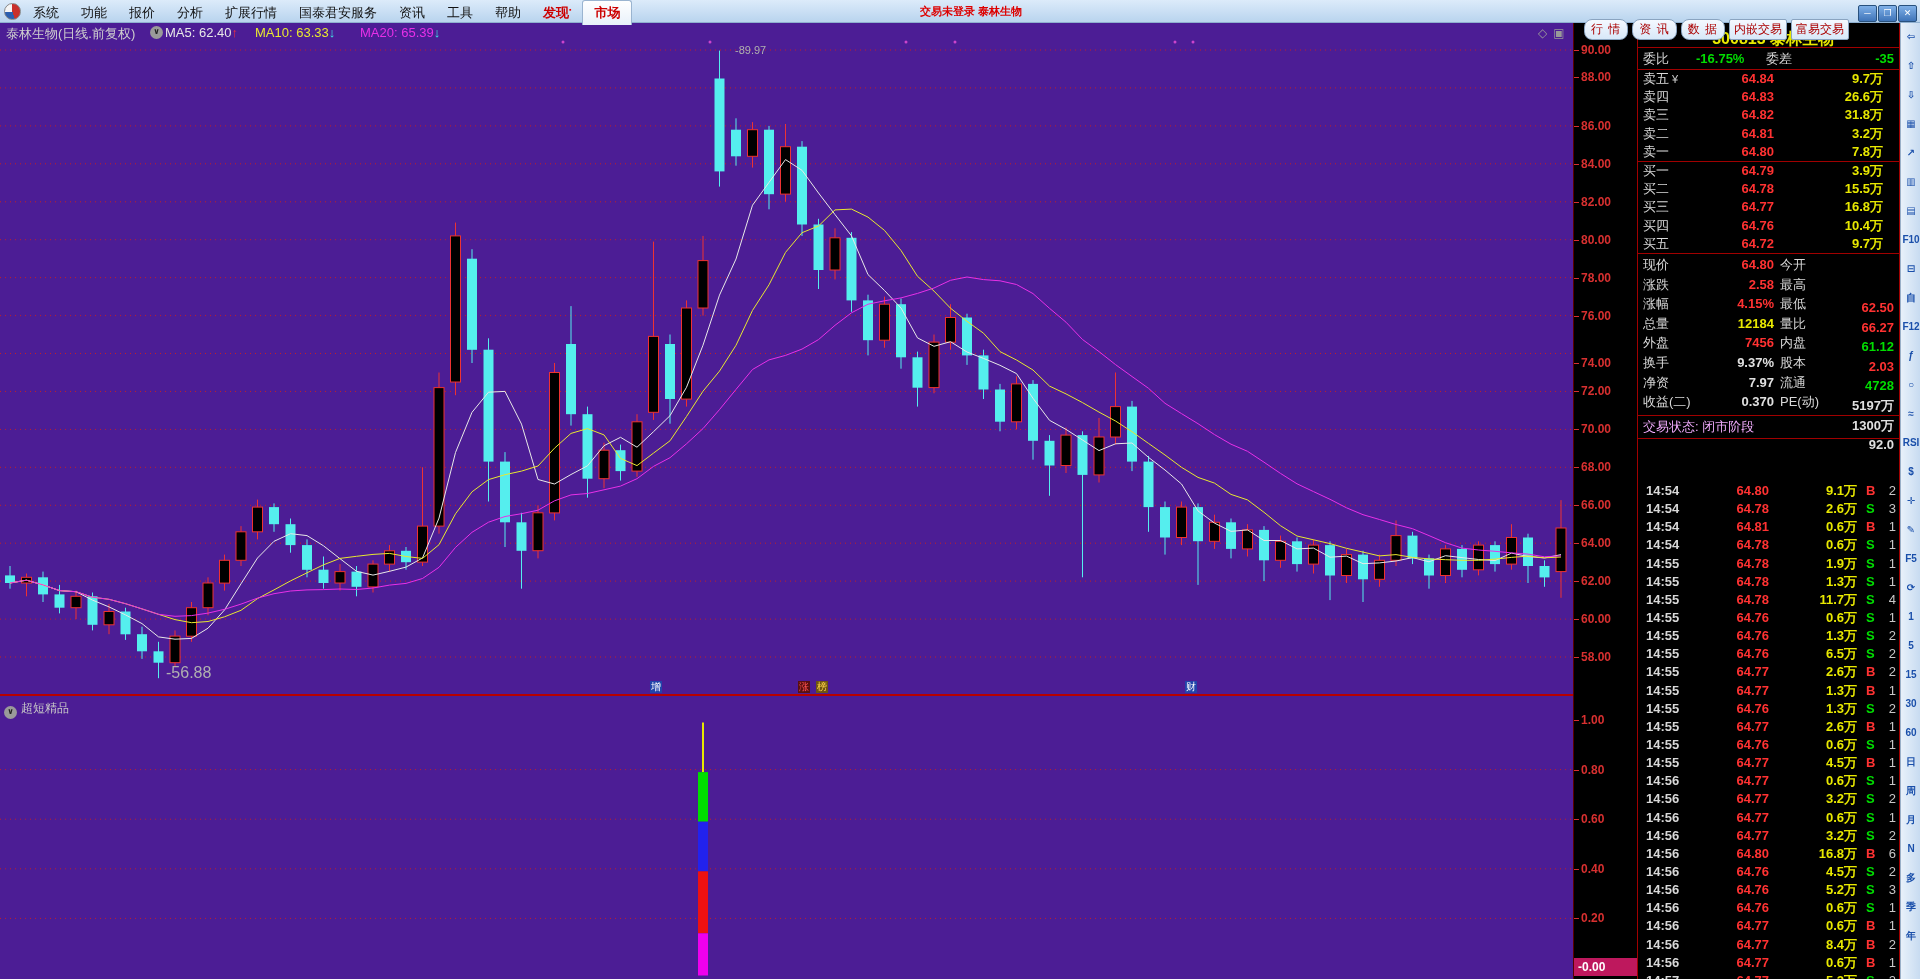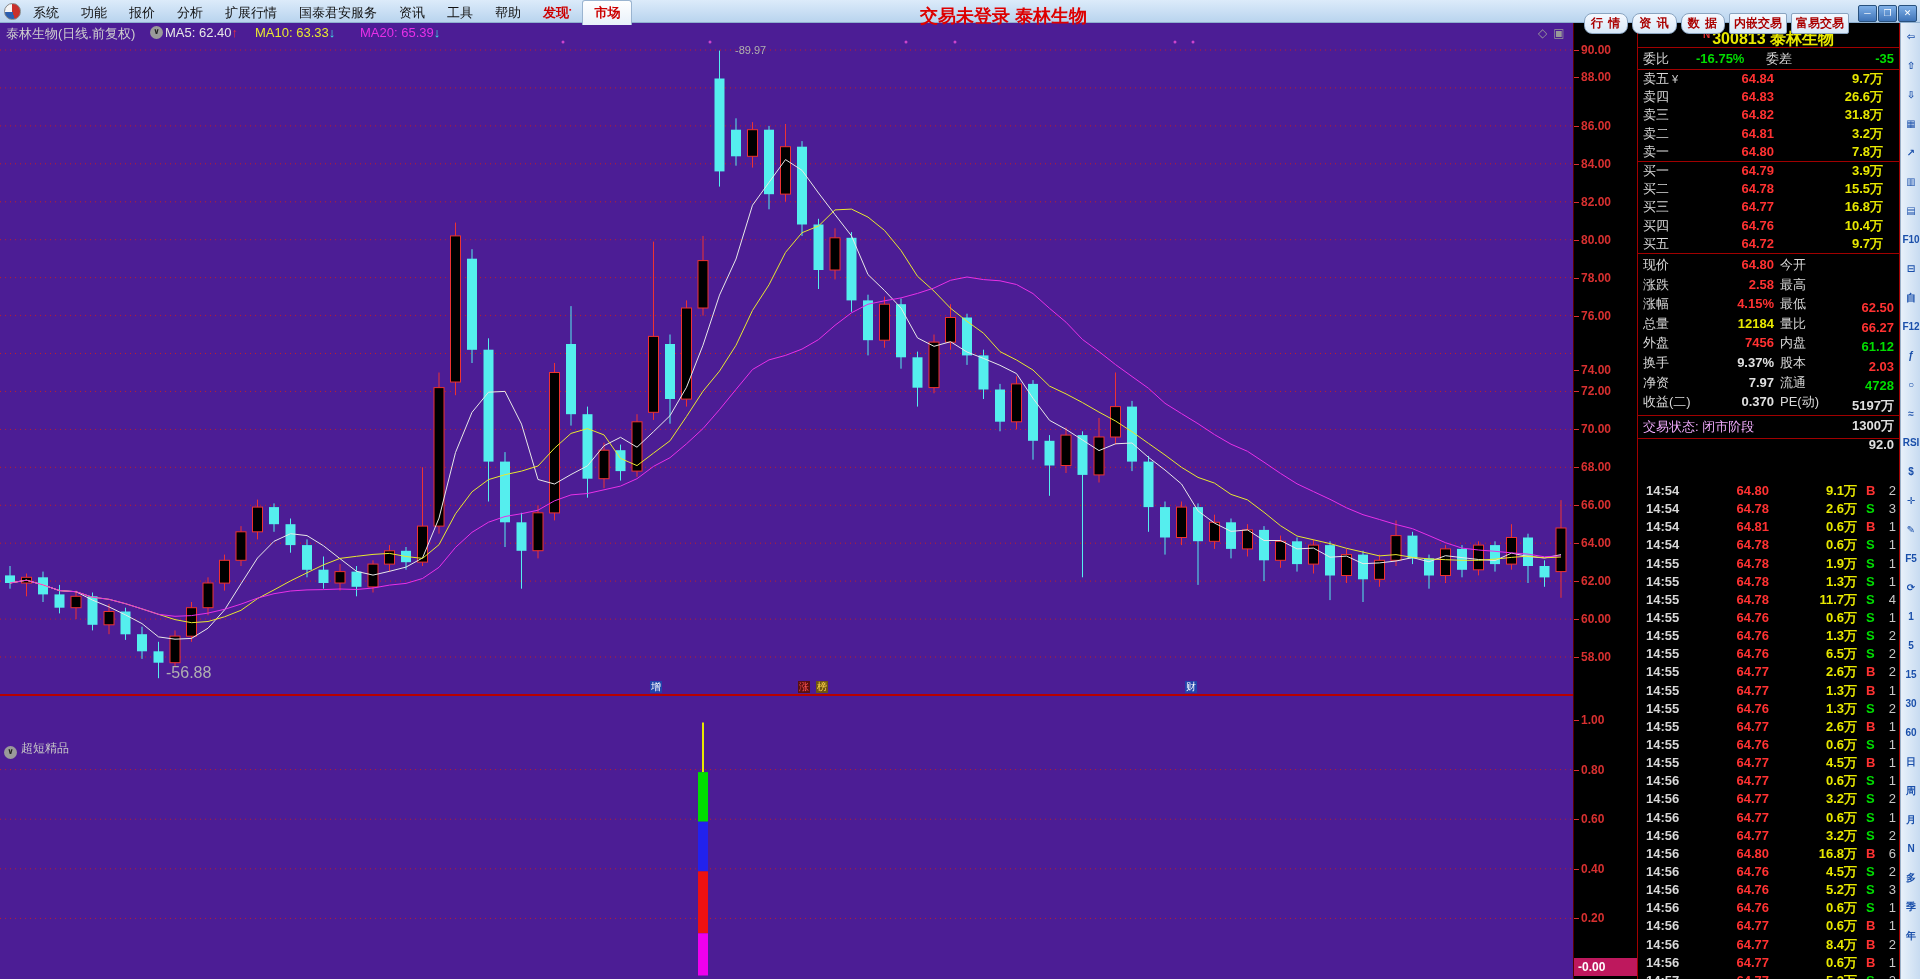--- a/index.html
+++ b/index.html
@@ -9,37 +9,37 @@
   #menubar{position:absolute;left:0;top:0;width:1920px;height:22px;
     background:linear-gradient(#dcebfa,#b9d4ee);border-bottom:1px solid #8fb0d0;z-index:30;}
   .logo{position:absolute;left:4px;top:3px;width:15px;height:15px;border-radius:50%;
     background:conic-gradient(#c9302c 0 45%,#2b5fb0 45% 75%,#f5f5f5 75% 100%);border:1px solid #888;}
   .mi{position:relative;display:inline-block;padding:3px 11px;font-size:13px;color:#111;cursor:default;}
   .mi-hot{color:#c00;font-weight:bold;}
   .mi-hot sup{color:#e00;font-size:7px;}
   .mi-tab{background:linear-gradient(#ffffff,#e8f1fa);border:1px solid #9ab4d0;border-bottom:none;
     border-radius:3px 3px 0 0;color:#c00;font-weight:bold;}
   #menuleft{position:absolute;left:22px;top:0;white-space:nowrap;}
-  #centerstatus{position:absolute;left:920px;top:4px;font-size:18px;color:#d00;font-weight:bold;text-align:right;}
+  #centerstatus{position:absolute;left:920px;top:4px;font-size:11px;color:#d00;font-weight:bold;text-align:right;}
   #menuright{position:absolute;right:69px;top:1px;white-space:nowrap;}
-  .rbtn{display:inline-block;margin:12px 2px;padding:1px 6px;font-size:12px;font-weight:bold;color:#a00;
+  .rbtn{display:inline-block;margin:18px 2px;padding:1px 6px;font-size:12px;font-weight:normal;color:#a00;
     border:1px solid #8aa4c0;border-radius:8px;background:linear-gradient(#f4f9ff,#d8e8f8);letter-spacing:1px;}
   .rbtn.sq{border-radius:2px;letter-spacing:0;padding:1px 4px;}
   .winctl{display:inline-block;width:17px;height:15px;margin-left:1px;text-align:center;line-height:14px;
     font-size:9px;color:#fff;background:linear-gradient(#7fb0e8,#3f74b8);border:1px solid #28517e;border-radius:2px;}
   
   #chartwrap{position:absolute;left:0;top:22px;width:1573px;height:957px;background:#4c1d95;}
   #chartsvg{position:absolute;left:0;top:0;}
   #charttitle{position:absolute;left:0;top:0;width:1573px;height:22px;font-size:13px;z-index:5;}
   .ctt{position:absolute;top:3px;white-space:nowrap;}
   .drop{position:absolute;top:4px;width:13px;height:13px;border-radius:50%;background:#9a9a9a;color:#222;
     font-size:8px;line-height:12px;text-align:center;font-weight:bold;}
   .grid{stroke:#c32222;stroke-width:1;stroke-dasharray:1 4;}
   #sep{position:absolute;left:0;top:672px;width:1637px;height:2px;background:#b80000;z-index:6;}
-  #indtitle{position:absolute;left:4px;top:678px;height:16px;z-index:7;font-size:12px;color:#c8c8c8;margin-top:40px;}
+  #indtitle{position:absolute;left:4px;top:678px;height:16px;z-index:7;font-size:12px;color:#c8c8c8;}
   #indtitle .drop{position:static;display:inline-block;vertical-align:-2px;margin-right:4px;}
   .pricelabel{position:absolute;left:735px;top:22px;color:#b0b0b0;font-size:11px;z-index:5;}
   .lowlabel{position:absolute;left:166px;top:642px;color:#b0b0b0;font-size:16px;z-index:5;}
   .badge{position:absolute;top:659px;height:12px;line-height:12px;font-size:10px;padding:0 1px;z-index:6;}
   
   #axiscol{position:absolute;left:1573px;top:22px;width:64px;height:957px;background:#000;
     border-left:1px solid #5a0000;z-index:8;}
   .axlbl{position:absolute;left:0;height:14px;font-size:12px;font-weight:bold;color:#d83030;white-space:nowrap;}
   .axlbl i{display:inline-block;width:5px;height:1px;background:#d83030;vertical-align:3px;margin-right:2px;}
   #zerobox{position:absolute;left:0;width:64px;height:18px;background:#be185d;color:#fff;
@@ -340,21 +340,21 @@
 <div id="axiscol">
   <div id="zerobox" style="top:936px">-0.00</div>
 <div class="axlbl" style="top: 21px;"><i></i>90.00</div>
     <div class="axlbl" style="top: 48px;"><i></i>88.00</div>
     <div class="axlbl" style="top: 97px;"><i></i>86.00</div>
     <div class="axlbl" style="top: 135px;"><i></i>84.00</div>
     <div class="axlbl" style="top: 173px;"><i></i>82.00</div>
     <div class="axlbl" style="top: 211px;"><i></i>80.00</div>
     <div class="axlbl" style="top: 249px;"><i></i>78.00</div>
     <div class="axlbl" style="top: 287px;"><i></i>76.00</div>
-    <div class="axlbl" style="top: 341px;"><i></i>74.00</div>
+    <div class="axlbl" style="top: 334px;"><i></i>74.00</div>
     <div class="axlbl" style="top: 362px;"><i></i>72.00</div>
     <div class="axlbl" style="top: 400px;"><i></i>70.00</div>
     <div class="axlbl" style="top: 438px;"><i></i>68.00</div>
     <div class="axlbl" style="top: 476px;"><i></i>66.00</div>
     <div class="axlbl" style="top: 514px;"><i></i>64.00</div>
     <div class="axlbl" style="top: 552px;"><i></i>62.00</div>
     <div class="axlbl" style="top: 590px;"><i></i>60.00</div>
     <div class="axlbl" style="top: 628px;"><i></i>58.00</div>
     <div class="axlbl" style="top: 691px;"><i></i>1.00</div>
     <div class="axlbl" style="top: 741px;"><i></i>0.80</div>

